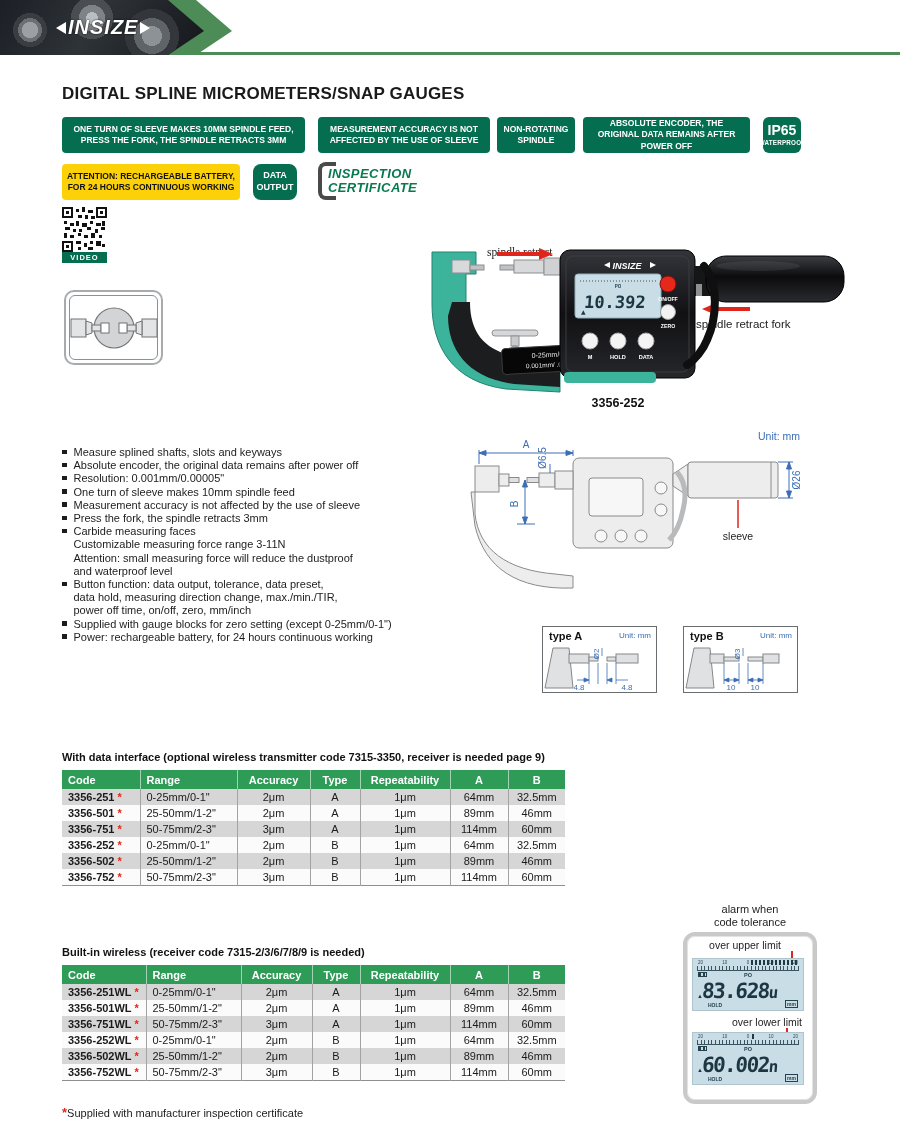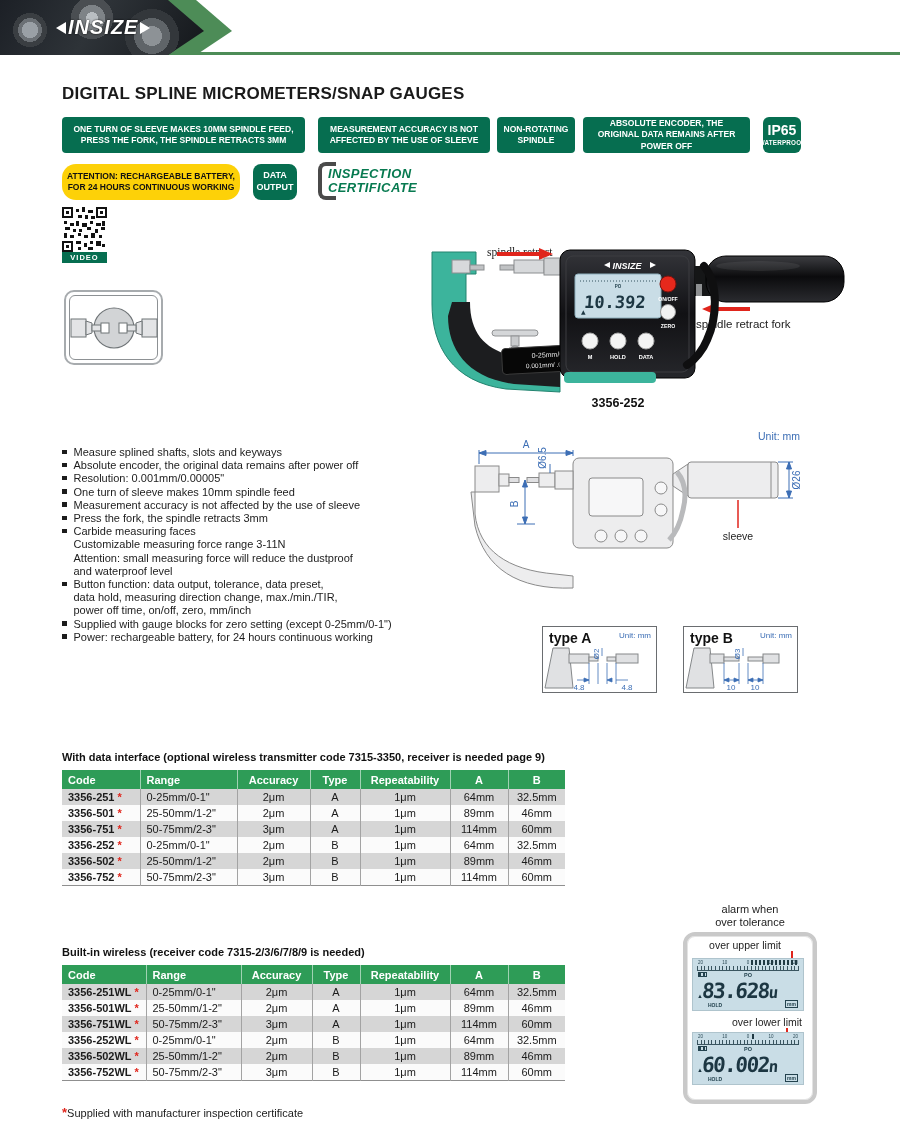--- a/index.html
+++ b/index.html
@@ -57,21 +57,21 @@
   .model-label{position:absolute;left:548px;top:396px;width:140px;text-align:center;font-weight:bold;font-size:12.5px;color:#111;}
 
   
   .features{position:absolute;left:62px;top:446px;width:420px;font-size:11px;color:#1c1c1c;}
   .feat{line-height:13.2px;white-space:nowrap;}
   .feat .sq{display:inline-block;width:4.5px;height:4.5px;background:#1c1c1c;margin-right:7px;vertical-align:2px;}
   .feat.cont{padding-left:11.5px;}
 
   
   .type-box{position:absolute;width:115px;height:67px;border:1.5px solid #6a6d70;background:#fff;}
-  .type-box .tlabel{position:absolute;left:6px;top:3px;font-weight:bold;font-size:14px;color:#111;}
+  .type-box .tlabel{position:absolute;left:6px;top:3px;font-weight:bold;font-size:11px;color:#111;}
   .type-box .tunit{position:absolute;right:5px;top:4px;font-size:8px;color:var(--dim-blue);}
 
   
   .tbl-title{position:absolute;font-size:11px;font-weight:bold;color:#111;}
   .spec-table{position:absolute;border-collapse:collapse;font-size:11px;table-layout:fixed;color:#1b1b1b;}
   .spec-table th{background:var(--table-green);color:#fff;font-weight:bold;height:19px;padding:0 6px;border-left:1px solid rgba(255,255,255,.55);}
   .spec-table th:first-child{border-left:none;}
   .spec-table td{height:16px;padding:0 6px;border-left:1px solid #a3a3a3;}
   .spec-table td:first-child{border-left:none;}
   .spec-table tbody tr:nth-child(odd) td{background:#d6d6d6;}
@@ -126,21 +126,21 @@
 
   <div class="badge" style="left:62px;top:117px;width:243px;">ONE TURN OF SLEEVE MAKES 10MM SPINDLE FEED, PRESS THE FORK, THE SPINDLE RETRACTS 3MM</div>
   <div class="badge" style="left:318px;top:117px;width:172px;">MEASUREMENT ACCURACY IS NOT AFFECTED BY THE USE OF SLEEVE</div>
   <div class="badge" style="left:497px;top:117px;width:78px;">NON-ROTATING SPINDLE</div>
   <div class="badge" style="left:583px;top:117px;width:167px;">ABSOLUTE ENCODER, THE ORIGINAL DATA REMAINS AFTER POWER OFF</div>
   <div class="badge ip65" style="left:763px;top:117px;width:38px;">
     <span class="big">IP65</span>
     <span class="small">WATERPROOF</span>
   </div>
 
-  <div class="badge yellow" style="left:62px;top:164px;width:178px;border-radius:14px;">ATTENTION: RECHARGEABLE BATTERY, FOR 24 HOURS CONTINUOUS WORKING</div>
+  <div class="badge yellow" style="left:62px;top:164px;width:178px;">ATTENTION: RECHARGEABLE BATTERY, FOR 24 HOURS CONTINUOUS WORKING</div>
   <div class="badge rounder" style="left:253px;top:164px;width:44px;">
     <span>DATA</span>
     <span>OUTPUT</span>
   </div>
   <div class="cert" style="left:318px;top:162px;">
     <div class="cert-bracket"></div>
     <div class="cert-text">
       <div>INSPECTION</div>
       <div>CERTIFICATE</div>
     </div>
@@ -585,21 +585,21 @@
         </tr>
       </tbody>
   </table>
 
   <div class="footnote">
     <span class="star">*</span><span>Supplied with manufacturer inspection certificate</span>
   </div>
 
   <div class="alarm-head">
     <div>alarm when</div>
-    <div>over tolerance</div>
+    <div>code tolerance</div>
   </div>
   <div class="alarm-box"></div>
 
   <div class="limit-label" style="left:688px;top:939px;text-align:center;">over upper limit</div>
   <div class="leader" style="left:791px;top:951px;height:30px;"></div>
   <div class="lcd" style="top:958px;">
     <div class="lcd-nums">
       <span>20</span>
         <span>10</span>
         <span>0</span>

